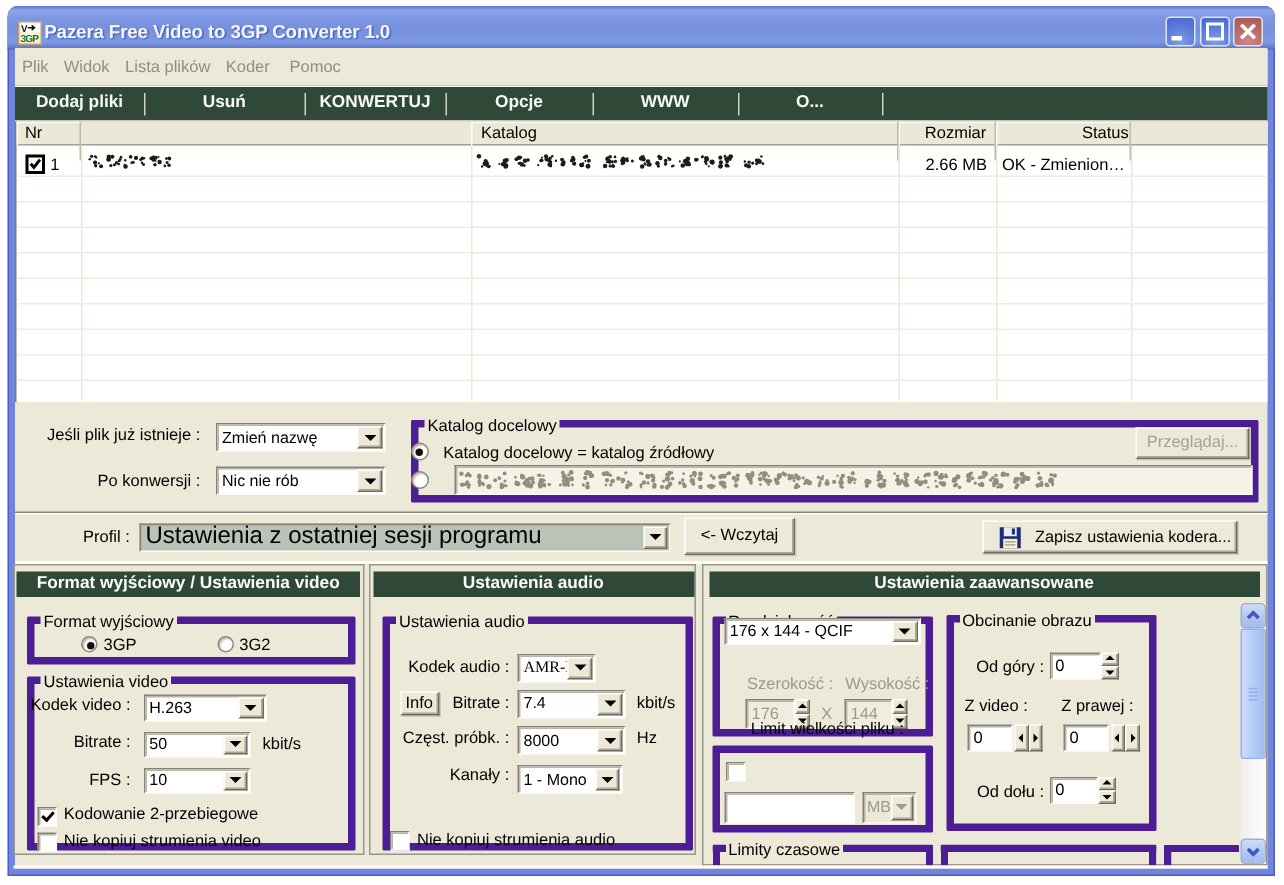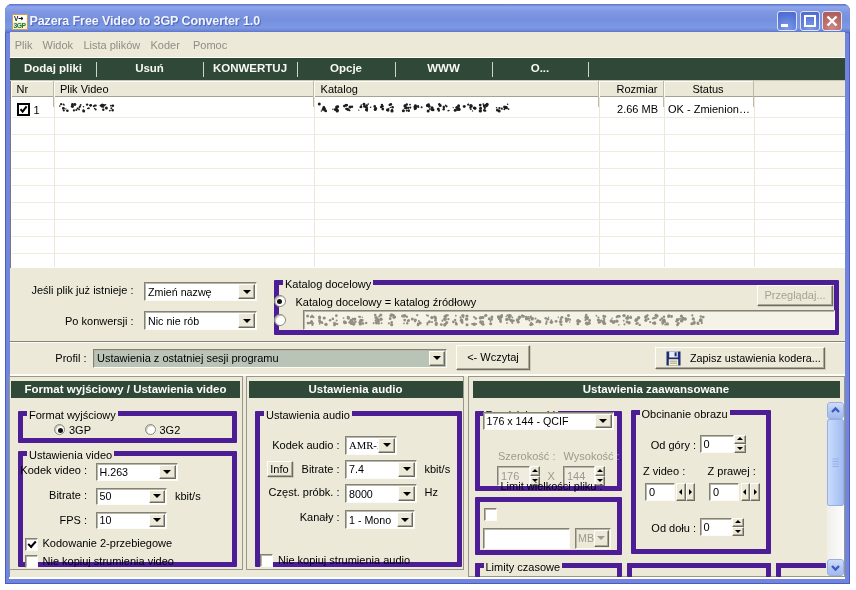--- a/index.html
+++ b/index.html
@@ -115,30 +115,27 @@
   <div class="sep" style="left:482px"></div>
   <div class="sep" style="left:578px"></div>
 </div>
 <div id="toolline"></div>
 
 <div id="list">
   <div id="lhead">
     <div class="hc" style="left:0;width:43px;">
         <span style="left:5.6px">Nr</span>
       </div>
-    <div class="hc" style="left:43px;width:260px;">
-        <span style="left:5.9px">Plik Video</span>
-      </div>
     <div class="hc" style="left:303px;width:285px;">
         <span style="left:6.6px">Katalog</span>
       </div>
     <div class="hc" style="left:588px;width:64.5px;">
         <span style="right:5px;position:absolute;top:2px;">Rozmiar</span>
       </div>
-    <div class="hc" style="left:652.5px;width:90px;text-align:center;">
+    <div class="hc" style="left:652.5px;width:90px;text-align:right;">
         <span style="left:0;width:100%;">Status</span>
       </div>
   </div>
   <div class="gridv" style="left:43px"></div>
   <div class="gridv" style="left:303px"></div>
   <div class="gridv" style="left:588px"></div>
   <div class="gridv" style="left:652.5px"></div>
   <div class="gridv" style="left:742.5px"></div>
   <div class="gridh" style="top:35.5px"></div>
   <div class="gridh" style="top:52.5px"></div>
@@ -720,21 +717,21 @@
       <circle cx="394.6" cy="13.0" r="0.9" fill="#908e7e"></circle>
       <circle cx="399.2" cy="6.1" r="1.4" fill="#908e7e"></circle>
       <circle cx="397.8" cy="11.3" r="1.0" fill="#908e7e"></circle>
       </svg>
 </div>
 
 <div class="a" style="left:10px;top:341.3px;width:835px;height:1px;background:#84827a;"></div>
 <div class="a" style="left:10px;top:342.3px;width:835px;height:1px;background:#fdfdf8;"></div>
 <div class="rlbl" style="right:769.5px;top:351.5px;">Profil :</div>
 <div class="combo" style="left:93px;top:348.5px;width:354px;height:19.5px;background:#b9c4b7;">
-    <span class="tx" style="font-size:11px;">Ustawienia z ostatniej sesji programu</span>
+    <span class="tx" style="font-size:16px;">Ustawienia z ostatniej sesji programu</span>
     <div class="dbtn" style="width:16.5px;"></div>
   </div>
 <div class="btn3d" style="left:456px;top:345px;width:74px;height:24.5px;line-height:23px;">&lt;- Wczytaj</div>
 <div class="btn3d" style="left:655px;top:346.5px;width:170px;height:22.5px;line-height:21px;text-align:left;padding-left:34px;font-size:10.8px;">Zapisz ustawienia kodera...
   <svg width="15" height="15" viewBox="0 0 15 15" style="position:absolute;left:10px;top:3.5px;">
       <rect x="0.5" y="0.5" width="14" height="14" fill="#1b2d77"></rect>
       <rect x="3.2" y="0.5" width="8.6" height="6" fill="#e8edf8"></rect>
       <rect x="8.6" y="1.3" width="2" height="4" fill="#1b2d77"></rect>
       <rect x="2.8" y="8.2" width="9.4" height="6.3" fill="#f7f2c4"></rect>
       <path d="M3.8 10.2 H11 M3.8 12.2 H11" stroke="#999" stroke-width="0.9"></path>

